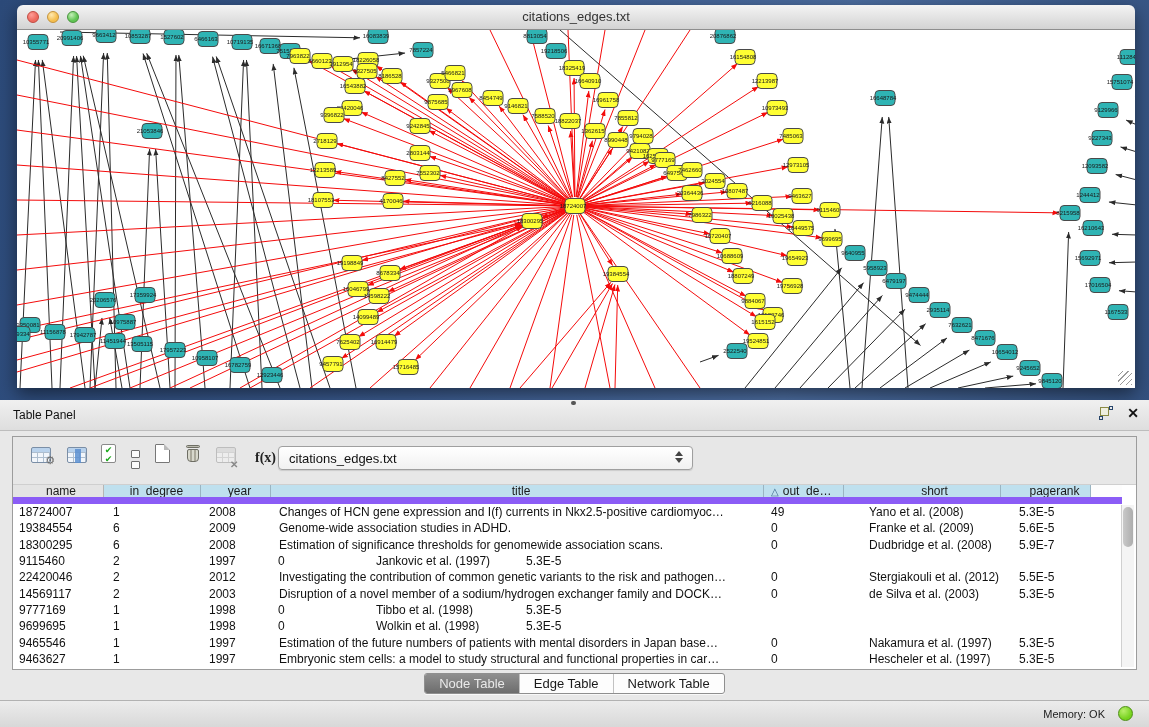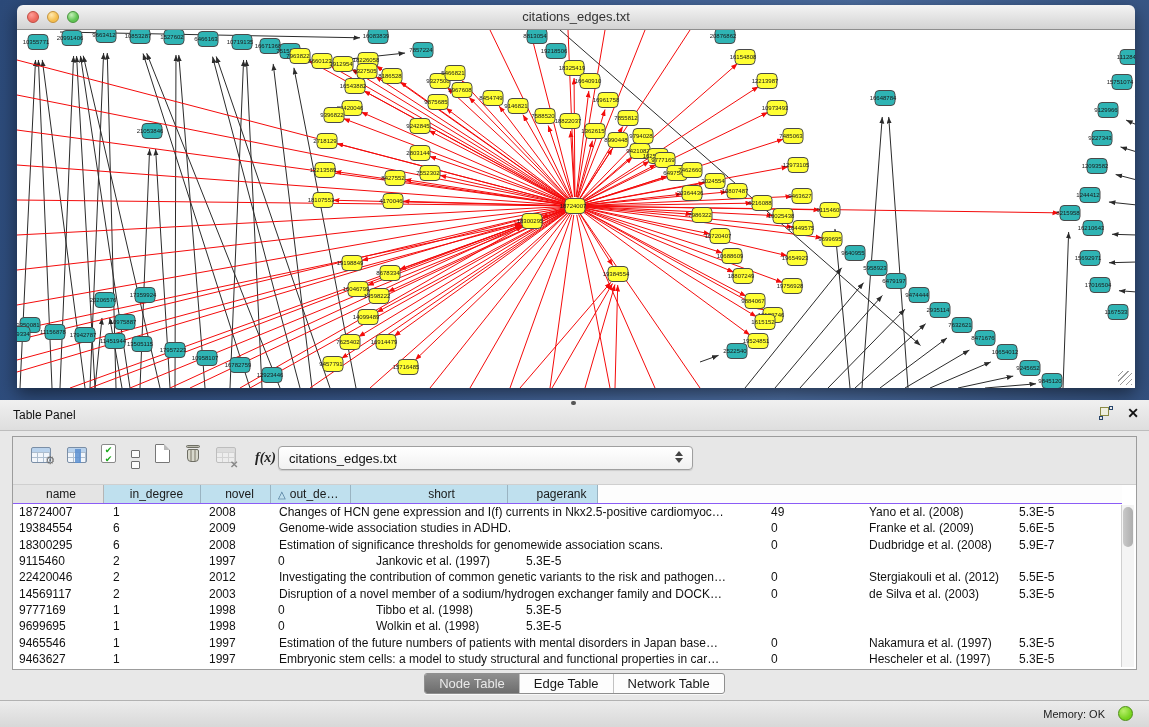--- a/index.html
+++ b/index.html
@@ -56,31 +56,31 @@
   .rows-ic span{width:9px;height:8px;border:1px solid #6e6e6e;background:#fbfbfb;border-radius:1px;}
   .doc-ic{width:15px;height:19px;border:1px solid #777;background:#fff;border-radius:1px;position:relative;}
   .doc-ic:after{content:"";position:absolute;right:-1px;top:-1px;border-style:solid;
     border-width:0 6px 6px 0;border-color:transparent #e7e7e7 #bbb transparent;}
   .trash-ic{position:relative;width:16px;height:20px;}
   .trash-ic .lid{position:absolute;left:1px;top:2px;width:14px;height:3px;background:#b9b9ad;border:1px solid #6e6e64;border-radius:2px;}
   .trash-ic .body{position:absolute;left:2px;top:6px;width:12px;height:13px;border:1px solid #6e6e64;
     border-radius:2px 2px 4px 4px;background:repeating-linear-gradient(90deg,#d8d8cc 0 2px,#aaa89a 2px 4px);}
   .mini-table.disabled{opacity:.45;filter:grayscale(1);}
   .x-ov{position:absolute;right:-4px;bottom:-5px;font-size:10px;color:#888;font-weight:bold;}
-  .fx{font-family:"Liberation Serif",serif;font-style:italic;font-weight:bold;font-size:14px;color:#222;}
+  .fx{font-family:"Liberation Serif",serif;font-weight:bold;font-size:14px;color:#222;}
   .combo{position:absolute;left:265px;top:9px;width:415px;height:24px;border:1px solid #9f9f9f;
     border-radius:4px;background:linear-gradient(#fff,#f1f1f1);box-shadow:0 1px 1px rgba(0,0,0,.12);}
   .combo .val{position:absolute;left:10px;top:4px;font-size:13px;color:#111;}
   .combo .arrows{position:absolute;right:9px;top:4px;display:flex;flex-direction:column;gap:2px;}
   .combo .arrows i{width:0;height:0;border-left:4px solid transparent;border-right:4px solid transparent;}
   .combo .arrows .up{border-bottom:5px solid #444;}
   .combo .arrows .dn{border-top:5px solid #444;}
 
   .grid-header{position:absolute;left:0;top:48px;width:1109px;height:19px;display:flex;
-    border-bottom:1px solid #8b5cf6;font-size:12px;color:#1a1a1a;}
+    border-bottom:7px solid #8b5cf6;font-size:12px;color:#1a1a1a;}
   .grid-header .hc{display:flex;align-items:center;justify-content:center;height:100%;
     background:#bfe0ee;border-right:1px solid #9ab4c2;overflow:hidden;white-space:nowrap;}
   .grid-header .hc.gray{background:#e4e4e4;border-right:1px solid #b5b5b5;}
   .grid-header .hc.sorted{justify-content:flex-start;padding-left:7px;gap:4px;}
   .grid-header .filler{flex:1;background:#fdfdfd;border-right:none;}
   .sort-tri{font-size:10px;color:#3d6a8f;}
   .grid-rows{position:absolute;left:0;top:67px;width:1109px;height:165px;overflow:hidden;
     font-size:12px;color:#111;}
   .trow{display:flex;height:16.3px;align-items:center;white-space:nowrap;}
   .tcell{overflow:hidden;text-overflow:clip;}
@@ -587,21 +587,24 @@
       </div>
 
       <div class="grid-header" id="grid-header">
           <div class="hc c0 gray">
             <span>name</span>
           </div>
           <div class="hc c1">
             <span>in_degree</span>
           </div>
           <div class="hc c2">
-            <span>novel</span>
+            <span>year</span>
+          </div>
+          <div class="hc c3">
+            <span>title</span>
           </div>
           <div class="hc c4 sorted">
             <span class="sort-tri">△</span>
             <span>out_de…</span>
           </div>
           <div class="hc c5">
             <span>short</span>
           </div>
           <div class="hc c6">
             <span>pagerank</span>

